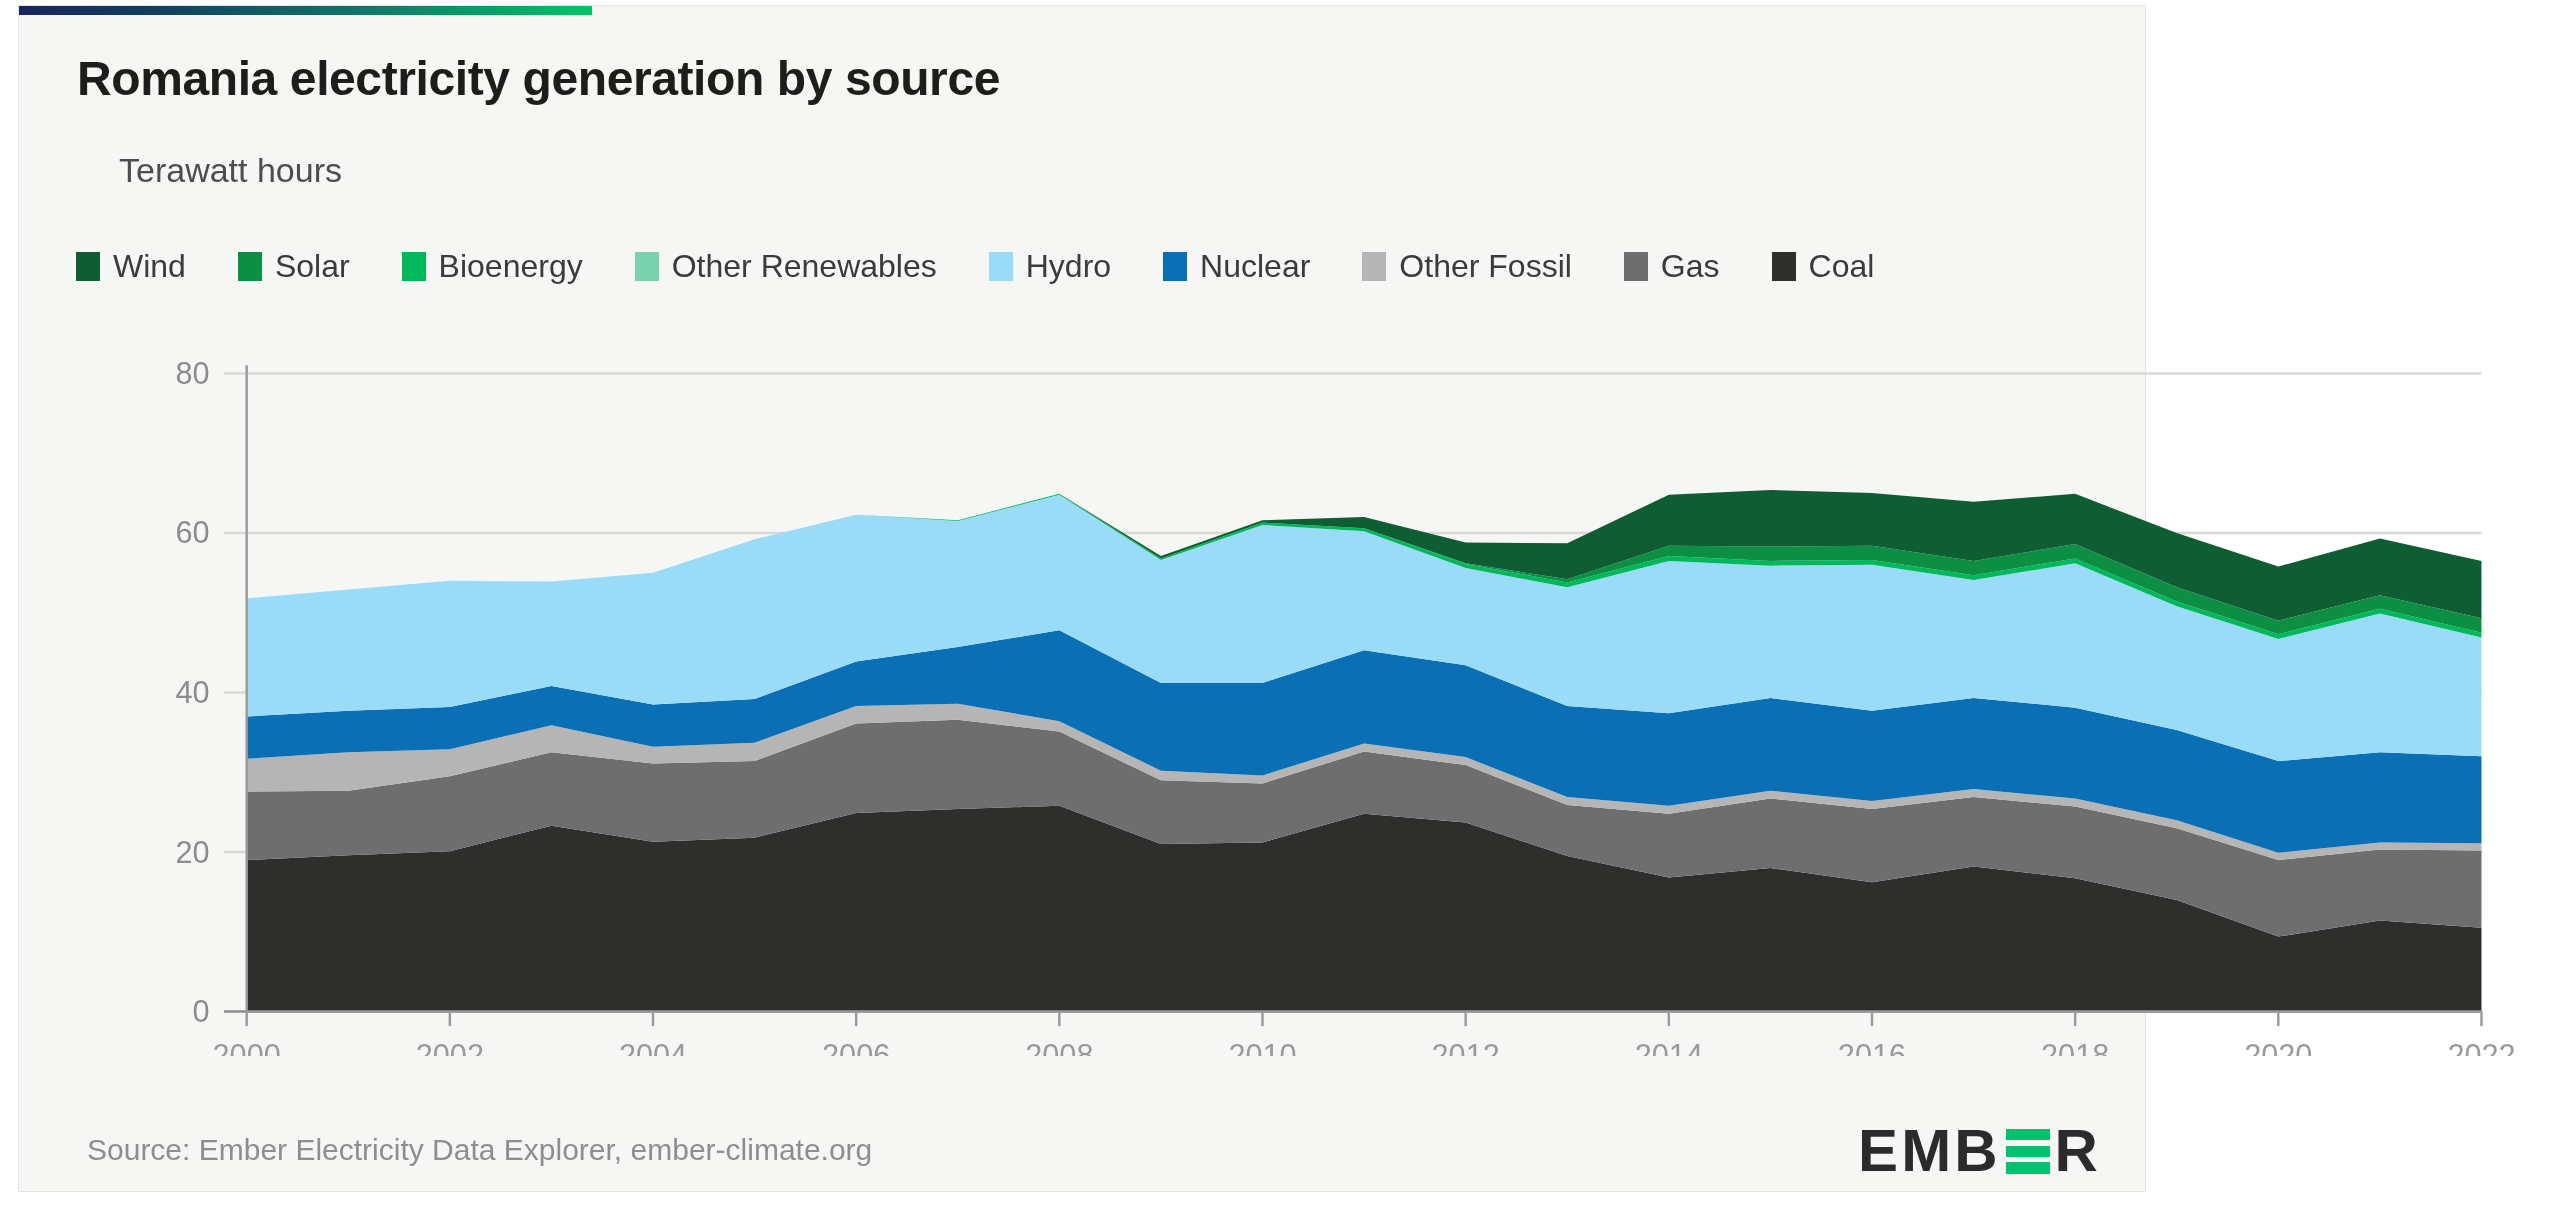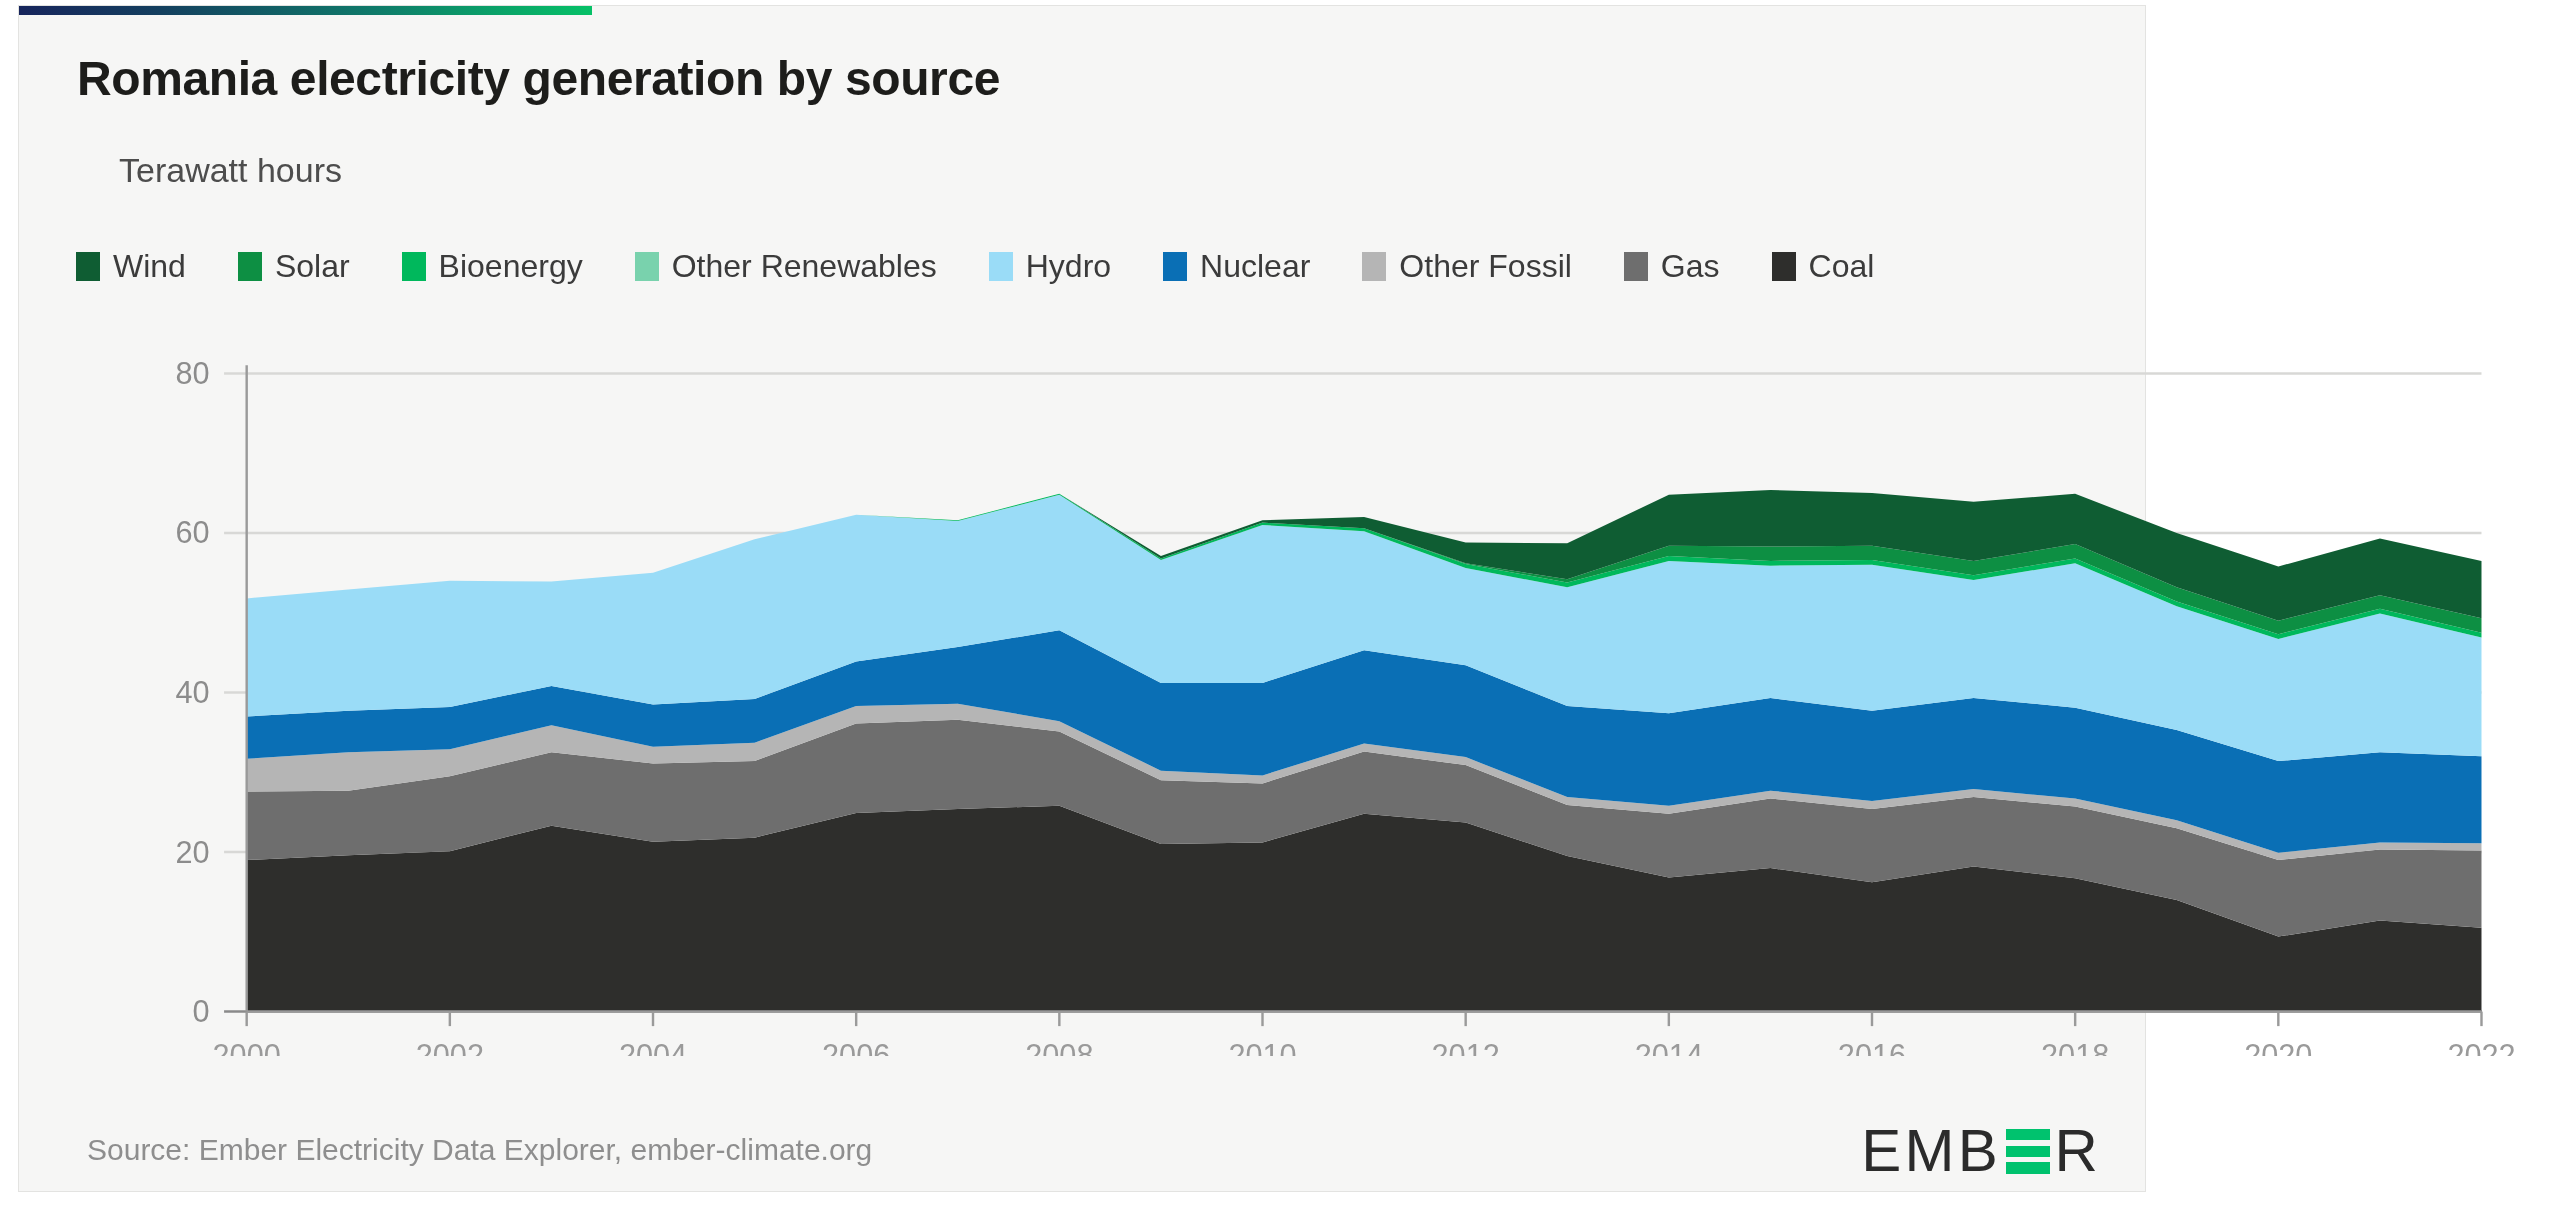--- a/index.html
+++ b/index.html
@@ -38,21 +38,21 @@
   #plot{position:absolute;left:0px;top:323px;width:2540px;height:727px;}
   #footer-source{
     position:absolute;left:52px;top:1127px;
     font-size:30px;color:#8e8e8e;white-space:nowrap;margin-left:16px;
   }
   #ember-logo{
     position:absolute;right:44px;top:1114px;
     display:flex;align-items:center;height:63px;
   }
   .ember-text{
-    font-size:60px;font-weight:normal;color:#2b2b2b;letter-spacing:3.2px;
+    font-size:60px;font-weight:bold;color:#2b2b2b;letter-spacing:3.2px;
     line-height:60px;
   }
   .ember-e{
     display:inline-flex;flex-direction:column;justify-content:space-between;
     width:44px;height:45px;margin:0 4.8px;vertical-align:middle;
   }
   .ember-e span{display:block;height:11.3px;background:#00c26e;width:100%;}
   .axis-label{font-size:38px;fill:#9a9a9a;font-family:"Liberation Sans", sans-serif;}
   .ytick{font-size:38px;fill:#8c8c8c;font-family:"Liberation Sans", sans-serif;}
 </style>

